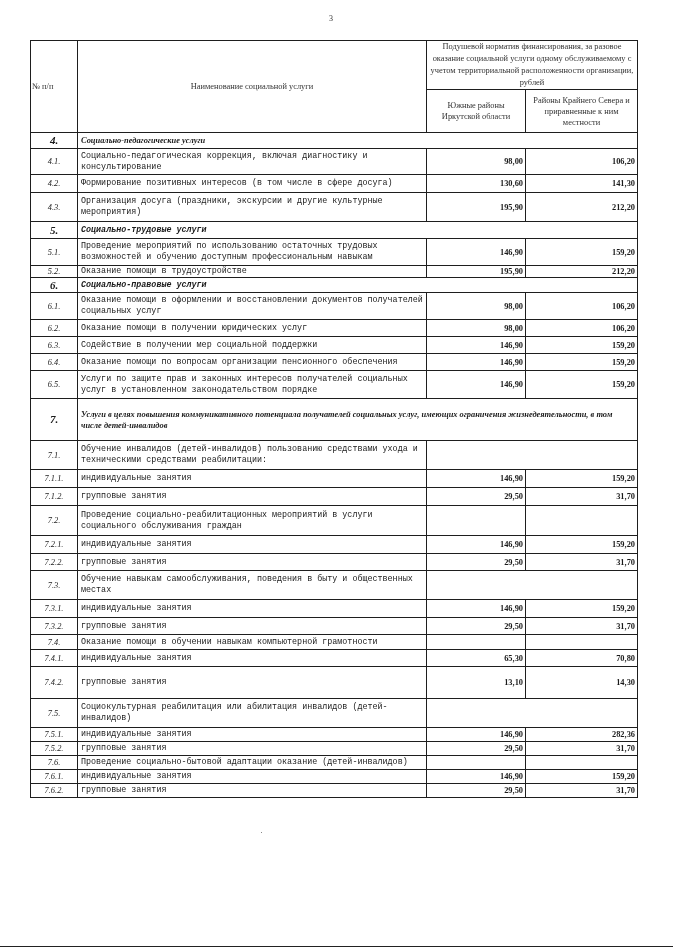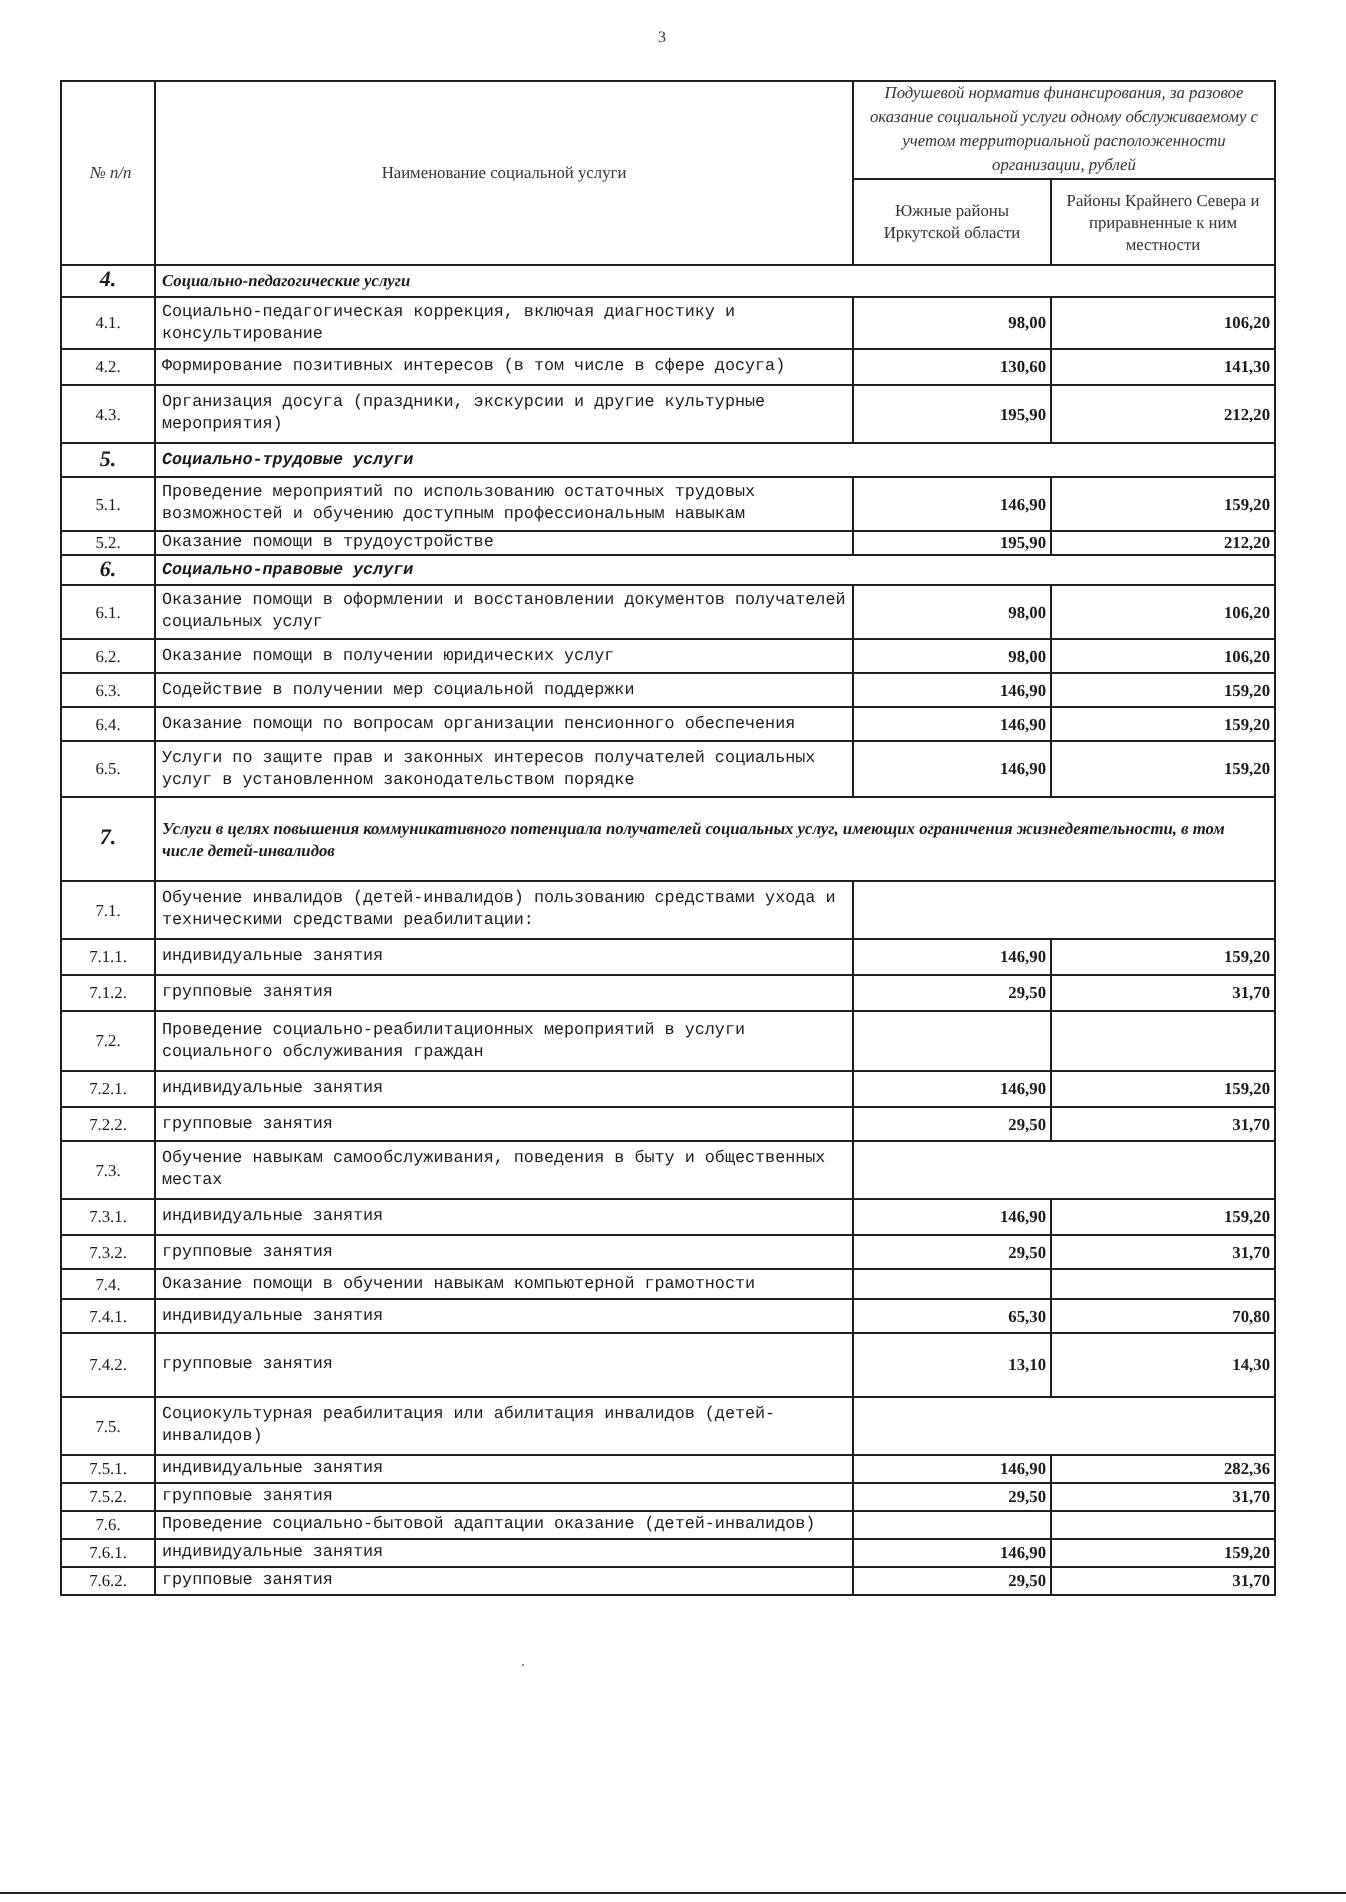--- a/index.html
+++ b/index.html
@@ -16,21 +16,21 @@
   }
   table.norms td {
     border: 1px solid #1e1e1e; padding: 0 3px; font-size: 8.4px; line-height: 11px;
     vertical-align: middle; overflow: hidden;
   }
   col.c-num { width: 47px; }
   col.c-name { width: 349px; }
   col.c-south { width: 99px; }
   col.c-north { width: 112px; }
   .hdr td { text-align: center; color: #333; font-size: 8px; line-height: 11px; }
-  .num { text-align: center; }
+  .num { text-align: center; font-style: italic; }
   .val { text-align: right; padding-right: 2px !important; font-weight: bold; }
   .sec td { font-style: italic; font-weight: bold; font-size: 11.5px; line-height: 15px; }
   .sec .num { font-size: 11px; }
   .sec .title-center { text-align: left; }
   .sec7 td { font-size: 11.5px; line-height: 16px; }
   .name { text-align: left; font-family: Liberation Mono, monospace; }
   .bottom-rule {
     position: absolute; left: 0; top: 946px; width: 673px; height: 1px; background: #222;
   }
   .dot { position: absolute; left: 261px; top: 832px; width: 1px; height: 1px; background: #888; }
@@ -42,23 +42,23 @@
 
 <table class="norms">
   <colgroup>
       <col class="c-num">
       <col class="c-name">
       <col class="c-south">
       <col class="c-north">
     </colgroup>
   <tbody>
     <tr class="hdr" style="height:48px">
-      <td rowspan="2" style="text-align:left;padding-left:14px;font-style:italic;">№ п/п</td>
+      <td rowspan="2" style="text-align:left;padding-left:1px;">№ п/п</td>
       <td rowspan="2">Наименование социальной услуги</td>
-      <td colspan="2" style="line-height:12px;font-style:italic;">Подушевой норматив финансирования, за разовое оказание социальной услуги одному обслуживаемому с учетом территориальной расположенности организации, рублей</td>
+      <td colspan="2" style="line-height:12px;">Подушевой норматив финансирования, за разовое оказание социальной услуги одному обслуживаемому с учетом территориальной расположенности организации, рублей</td>
     </tr>
     <tr class="hdr" style="height:43px">
       <td>Южные районы Иркутской области</td>
       <td>Районы Крайнего Севера и приравненные к ним местности</td>
     </tr>
 
     <tr class="sec" style="height:16px">
       <td class="num">4.</td>
       <td colspan="3" class="title-center">Социально-педагогические услуги</td>
     </tr>

